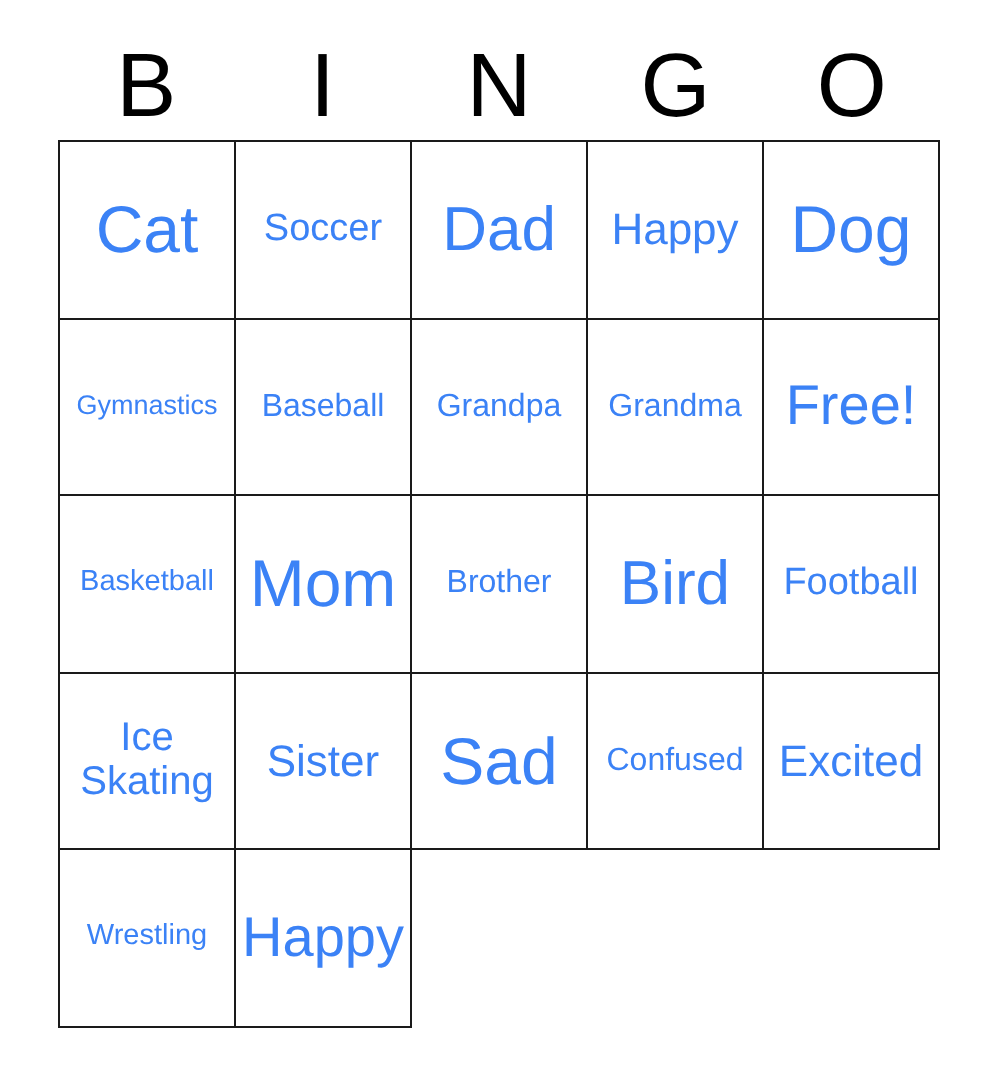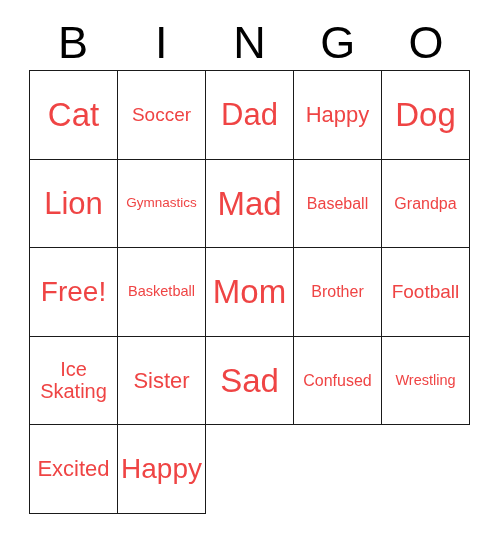--- a/index.html
+++ b/index.html
@@ -69,21 +69,21 @@
     justify-content: center;
     text-align: center;
     padding: 1px 2px;
     overflow: hidden;
     background: #ffffff;
   }
   .cell-text {
     display: block;
     width: 100%;
     line-height: 1.08;
-    color: #ef4444;
+    color: #3b82f6;
     white-space: pre-line;
   }
 
   
   .fs-xxl  { font-size: 33px; }
   .fs-xl   { font-size: 31px; }
   .fs-lg   { font-size: 28px; }
   .fs-md   { font-size: 22px; }
   .fs-two  { font-size: 20px; }
   .fs-sm   { font-size: 19px; }
@@ -116,69 +116,69 @@
       <span class="cell-text fs-xl">Dad</span>
     </div>
     <div class="cell">
       <span class="cell-text fs-md">Happy</span>
     </div>
     <div class="cell">
       <span class="cell-text fs-xxl">Dog</span>
     </div>
 
     <div class="cell">
-      <span class="cell-text fs-xl">Lion</span>
-    </div>
-    <div class="cell">
       <span class="cell-text fs-tiny">Gymnastics</span>
-    </div>
-    <div class="cell">
-      <span class="cell-text fs-xxl">Mad</span>
     </div>
     <div class="cell">
       <span class="cell-text fs-xs">Baseball</span>
     </div>
     <div class="cell">
       <span class="cell-text fs-xs">Grandpa</span>
     </div>
 
+    <div class="cell">
+      <span class="cell-text fs-xs">Grandma</span>
+    </div>
     <div class="cell">
       <span class="cell-text fs-lg">Free!</span>
     </div>
     <div class="cell">
       <span class="cell-text fs-xxs">Basketball</span>
     </div>
     <div class="cell">
       <span class="cell-text fs-xxl">Mom</span>
     </div>
 
     <div class="cell">
       <span class="cell-text fs-xs">Brother</span>
+    </div>
+    <div class="cell">
+      <span class="cell-text fs-xl">Bird</span>
     </div>
     <div class="cell">
       <span class="cell-text fs-sm">Football</span>
     </div>
     <div class="cell">
       <span class="cell-text fs-two">Ice
 Skating</span>
     </div>
     <div class="cell">
       <span class="cell-text fs-md">Sister</span>
     </div>
 
     <div class="cell">
       <span class="cell-text fs-xxl">Sad</span>
     </div>
     <div class="cell">
       <span class="cell-text fs-xs">Confused</span>
     </div>
     <div class="cell">
-      <span class="cell-text fs-xxs">Wrestling</span>
+      <span class="cell-text fs-md">Excited</span>
     </div>
     <div class="cell">
-      <span class="cell-text fs-md">Excited</span>
+      <span class="cell-text fs-xxs">Wrestling</span>
     </div>
     <div class="cell">
       <span class="cell-text fs-lg">Happy</span>
     </div>
 
   </div>
 </div>
 
 </body></html>

